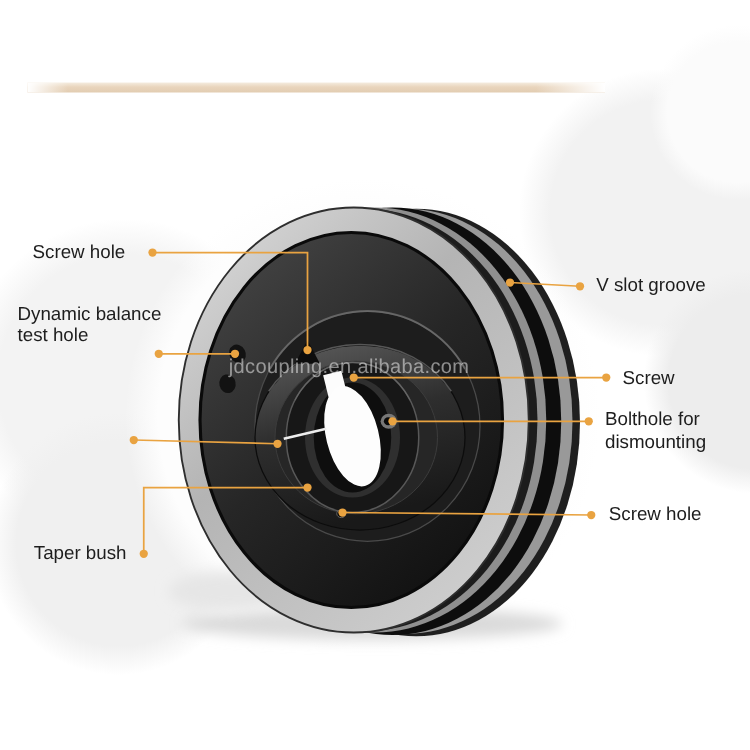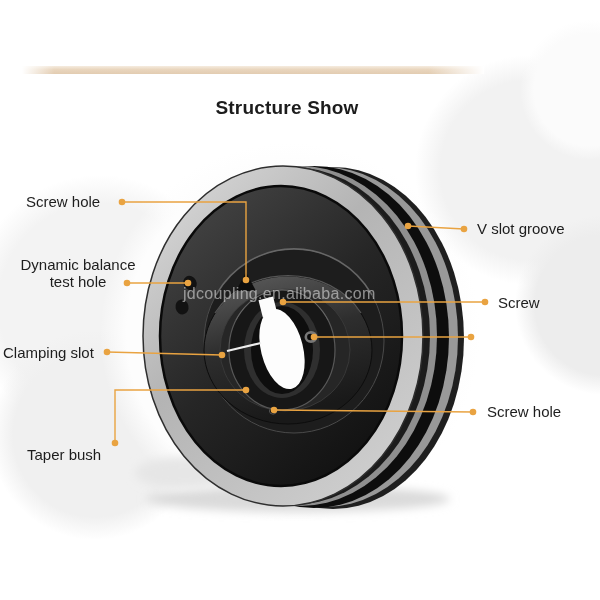--- a/index.html
+++ b/index.html
@@ -18,23 +18,23 @@
   .divider{position:absolute;left:22px;top:66px;width:462px;height:8px;
            background:linear-gradient(180deg,#f5ecdf 0%,#e9d5bd 45%,#e2ccb1 100%);}
   .divider::before{content:"";position:absolute;inset:0;
            background:linear-gradient(to right,#ffffff 0%,rgba(255,255,255,0) 7%,rgba(255,255,255,0) 88%,#ffffff 100%);}
 
   .page-title{position:absolute;left:0;top:84px;width:574px;text-align:center;
               font-size:19px;font-weight:bold;color:#1c1c1c;letter-spacing:.2px;}
 
   .callout{position:absolute;font-weight:normal;color:#1d1d1d;font-size:15px;line-height:17px;white-space:pre-line;}
   .co-screw-top   {left:26px;  top:193px;}
-  .co-dyn         {left:14px;  top:256px; width:128px; text-align:center;}
+  .co-dyn         {left:14px;  top:243px; width:128px; text-align:left;}
   .co-clamp       {left:3px;   top:344px;}
-  .co-taper       {left:27px;  top:446px;}
+  .co-taper       {left:27px;  top:434px;}
   .co-vgroove     {left:477px; top:220px;}
   .co-keyway      {left:498px; top:294px;}
   .co-bolthole    {left:484px; top:327px; line-height:18px;}
   .co-screw-bot   {left:487px; top:403px;}
 
   .watermark{position:absolute;left:183px;top:285px;font-size:16px;letter-spacing:.3px;
              color:rgba(236,236,236,0.55);white-space:nowrap;}
 
   svg.scene{position:absolute;left:0;top:0;}
 </style>
@@ -44,21 +44,20 @@
 <div class="stage">
 
   <div class="circle c-a"></div>
   <div class="circle c-a2"></div>
   <div class="circle c-b"></div>
   <div class="circle c-c"></div>
   <div class="circle c-d"></div>
   <div class="circle halo"></div>
 
   <div class="divider"></div>
-  <h1 class="page-title">Structure Show</h1>
 
   <svg class="scene" width="600" height="600" viewBox="0 0 600 600">
     <defs>
       <linearGradient id="silverGrad" x1="0" y1="0" x2="0.8" y2="1">
         <stop offset="0" stop-color="#dedede"></stop>
         <stop offset="0.45" stop-color="#b4b4b4"></stop>
         <stop offset="1" stop-color="#cfcfcf"></stop>
       </linearGradient>
       <linearGradient id="faceGrad" x1="0" y1="0" x2="0.7" y2="1">
         <stop offset="0" stop-color="#4a4a4a"></stop>
@@ -148,18 +147,19 @@
       <circle cx="274" cy="410" r="3.3"></circle>
       <circle cx="473" cy="412" r="3.3"></circle>
     </g>
   </svg>
 
   <div class="watermark">jdcoupling.en.alibaba.com</div>
 
   <div class="callout co-screw-top">Screw hole</div>
   <div class="callout co-dyn">Dynamic balance
 test hole</div>
-  <div class="callout co-clamp">Clamping slot</div>
   <div class="callout co-taper">Taper bush</div>
   <div class="callout co-vgroove">V slot groove</div>
   <div class="callout co-keyway">Screw</div>
+  <div class="callout co-bolthole">Bolthole for
+dismounting</div>
   <div class="callout co-screw-bot">Screw hole</div>
 </div>
 
 </body></html>

